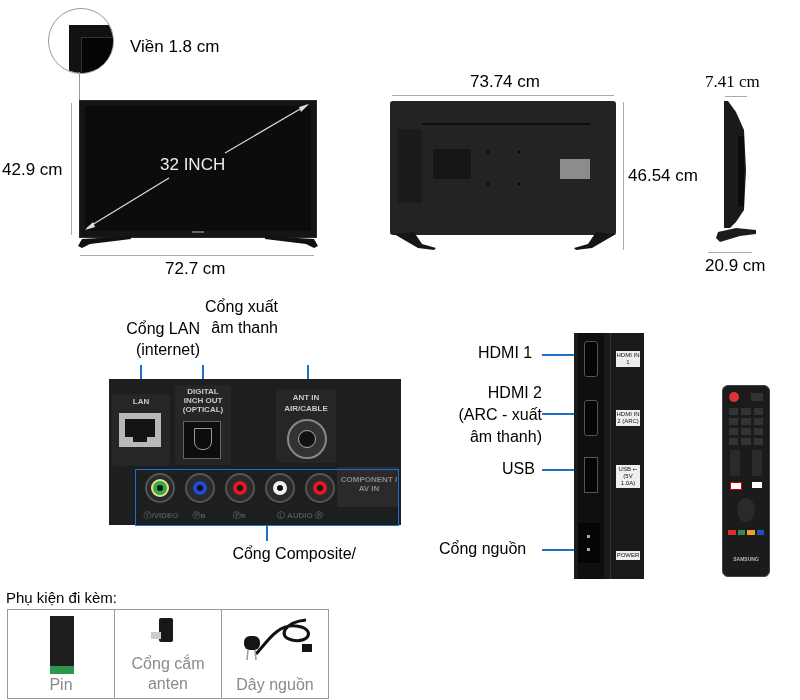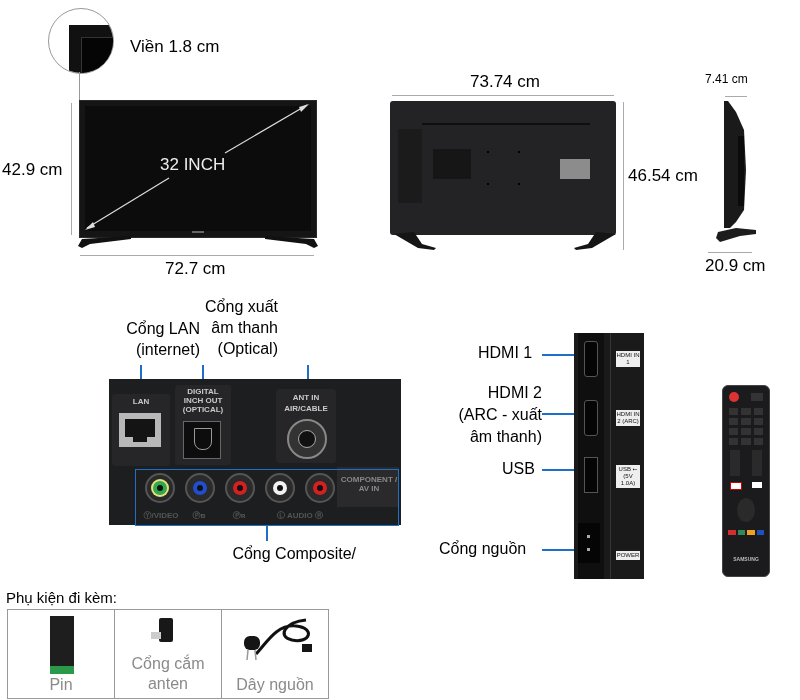--- a/index.html
+++ b/index.html
@@ -71,21 +71,21 @@
   </div>
   <svg class="abs" data-name="back-stands" style="left:12px;top:170px;" width="226" height="22">
     <path d="M2,4 L22,2 L30,14 L44,18 L42,20 L26,18 Z" fill="#151515"></path>
     <path d="M224,4 L204,2 L196,14 L182,18 L184,20 L200,18 Z" fill="#151515"></path>
   </svg>
   <div class="abs dim-v" data-name="back-height-dimension-line" style="left:243px;top:42px;height:148px;"></div>
   <div class="abs lbl" data-name="back-height-label" style="left:248px;top:106px;font-size:17px;">46.54 cm</div>
 </div>
 
 <div class="abs" data-name="side-view" style="left:700px;top:60px;width:100px;height:220px;">
-  <div class="abs lbl" data-name="side-depth-label" style="left:5px;top:12px;font-size:12px;">7.41 cm</div>
+  <div class="abs lbl" data-name="side-depth-label" style="left:5px;top:12px;font-size:17px;font-family:Liberation Serif, serif;">7.41 cm</div>
   <div class="abs dim-h" data-name="side-depth-dimension-line" style="left:25px;top:36px;width:22px;"></div>
   <svg class="abs" data-name="tv-side-profile" style="left:0;top:40px;" width="80" height="150">
     <path d="M24,1 L28,1 L36,12 L44,30 L46,70 L44,110 L36,122 L30,128 L24,128 Z" fill="#1a1a1a"></path>
     <rect x="38" y="36" width="6" height="70" fill="#0b0b0b"></rect>
     <path d="M16,138 L18,132 L36,128 L56,130 L56,134 L40,136 L20,142 Z" fill="#1c1c1c"></path>
   </svg>
   <div class="abs dim-h" data-name="stand-depth-dimension-line" style="left:8px;top:252px;width:44px;"></div>
   <div class="abs lbl" data-name="stand-depth-label" style="left:5px;top:256px;font-size:17px;">20.9 cm</div>
 </div>
 
@@ -95,21 +95,20 @@
 </style>
 
 <div class="abs" data-name="rear-ports-section" style="left:80px;top:290px;width:330px;height:300px;">
   <div class="abs lbl lbl-c" data-name="lan-callout" style="left:0;top:28px;width:120px;line-height:21px;">
     <div>Cổng LAN</div>
     <div>(internet)</div>
   </div>
   <div class="abs lbl lbl-c" data-name="optical-callout" style="left:88px;top:6px;width:110px;line-height:21px;">
     <div>Cổng xuất</div>
     <div>âm thanh</div>
-    <div>(Optical)</div>
   </div>
 
   <div class="abs blue" data-name="lan-callout-line" style="left:60px;top:75px;width:1.5px;height:77px;"></div>
   <div class="abs blue" data-name="optical-callout-line" style="left:122px;top:75px;width:1.5px;height:77px;"></div>
   <div class="abs blue" data-name="antenna-callout-line" style="left:227px;top:75px;width:1.5px;height:80px;"></div>
 
   <div class="abs panel" data-name="rear-port-panel" style="left:29px;top:89px;width:292px;height:146px;">
 
     <div class="abs" style="left:3px;top:15px;width:58px;height:72px;background:#262628;border-radius:3px;"></div>
     <div class="abs port-label" data-name="lan-port-label" style="left:3px;top:18px;width:58px;">LAN</div>

